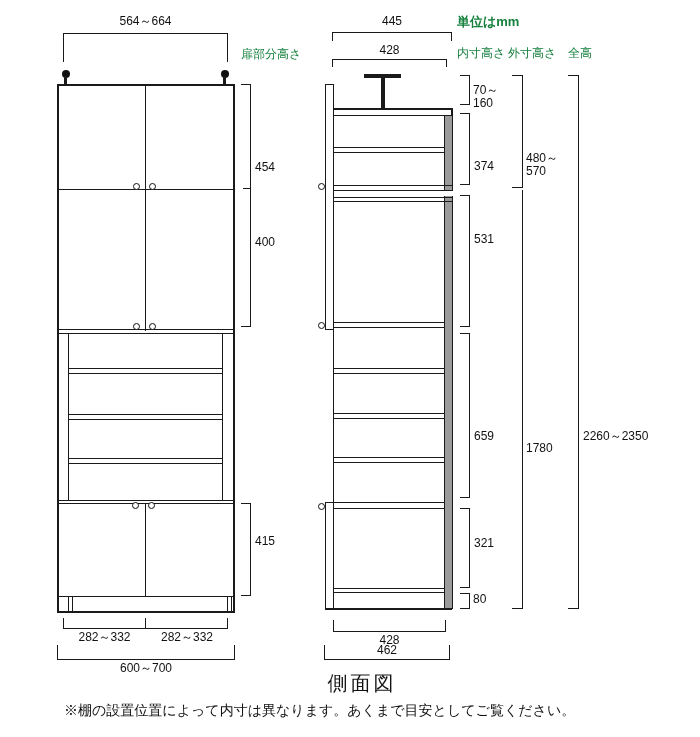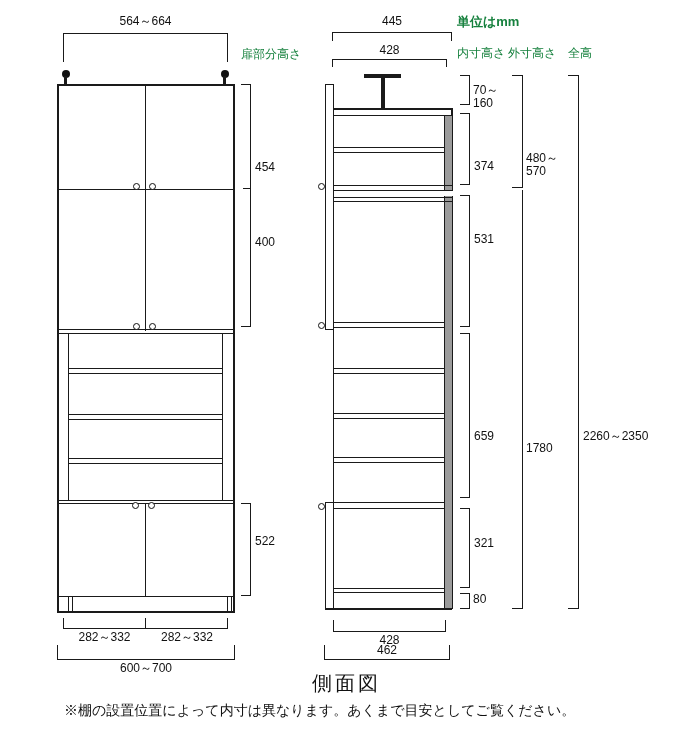--- a/index.html
+++ b/index.html
@@ -74,21 +74,21 @@
   <div class="ln" style="left:250px;top:84px;width:1px;height:243px"></div>
   <div class="ln" style="left:241px;top:84px;width:9px;height:1px"></div>
   <div class="ln" style="left:243px;top:188px;width:7px;height:1px"></div>
   <div class="ln" style="left:241px;top:326px;width:9px;height:1px"></div>
   <div class="lbl" style="left:255px;top:161px">454</div>
   <div class="lbl" style="left:255px;top:236px">400</div>
 
   <div class="ln" style="left:250px;top:503px;width:1px;height:93px"></div>
   <div class="ln" style="left:241px;top:503px;width:9px;height:1px"></div>
   <div class="ln" style="left:241px;top:595px;width:9px;height:1px"></div>
-  <div class="lbl" style="left:255px;top:535px">522</div>
+  <div class="lbl" style="left:255px;top:535px">415</div>
 
   <div class="ln" style="left:63px;top:618px;width:1px;height:10px"></div>
   <div class="ln" style="left:145px;top:618px;width:1px;height:10px"></div>
   <div class="ln" style="left:227px;top:618px;width:1px;height:10px"></div>
   <div class="ln" style="left:63px;top:628px;width:165px;height:1px"></div>
   <div class="lbl ctr" style="left:63px;top:631px;width:83px">282～332</div>
   <div class="lbl ctr" style="left:146px;top:631px;width:82px">282～332</div>
   <div class="ln" style="left:57px;top:645px;width:1px;height:14px"></div>
   <div class="ln" style="left:234px;top:645px;width:1px;height:14px"></div>
   <div class="ln" style="left:57px;top:659px;width:178px;height:1px"></div>
@@ -185,17 +185,17 @@
   <div class="lbl" style="left:583px;top:430px">2260～2350</div>
 
   <div class="ln" style="left:333px;top:620px;width:1px;height:11px"></div>
   <div class="ln" style="left:445px;top:620px;width:1px;height:11px"></div>
   <div class="ln" style="left:333px;top:631px;width:113px;height:1px"></div>
   <div class="lbl ctr" style="left:333px;top:634px;width:113px">428</div>
   <div class="ln" style="left:324px;top:645px;width:1px;height:14px"></div>
   <div class="ln" style="left:449px;top:645px;width:1px;height:14px"></div>
   <div class="ln" style="left:324px;top:659px;width:126px;height:1px"></div>
   <div class="lbl ctr" style="left:324px;top:644px;width:126px">462</div>
-  <div class="title" style="left:312px;top:670px;width:100px;">側面図</div>
+  <div class="title" style="left:312px;top:670px;width:100px;text-align:center">側面図</div>
 
   <div class="note" style="left:64px;top:702px">※棚の設置位置によって内寸は異なります。あくまで目安としてご覧ください。</div>
 
 </div>
 
 </body></html>

